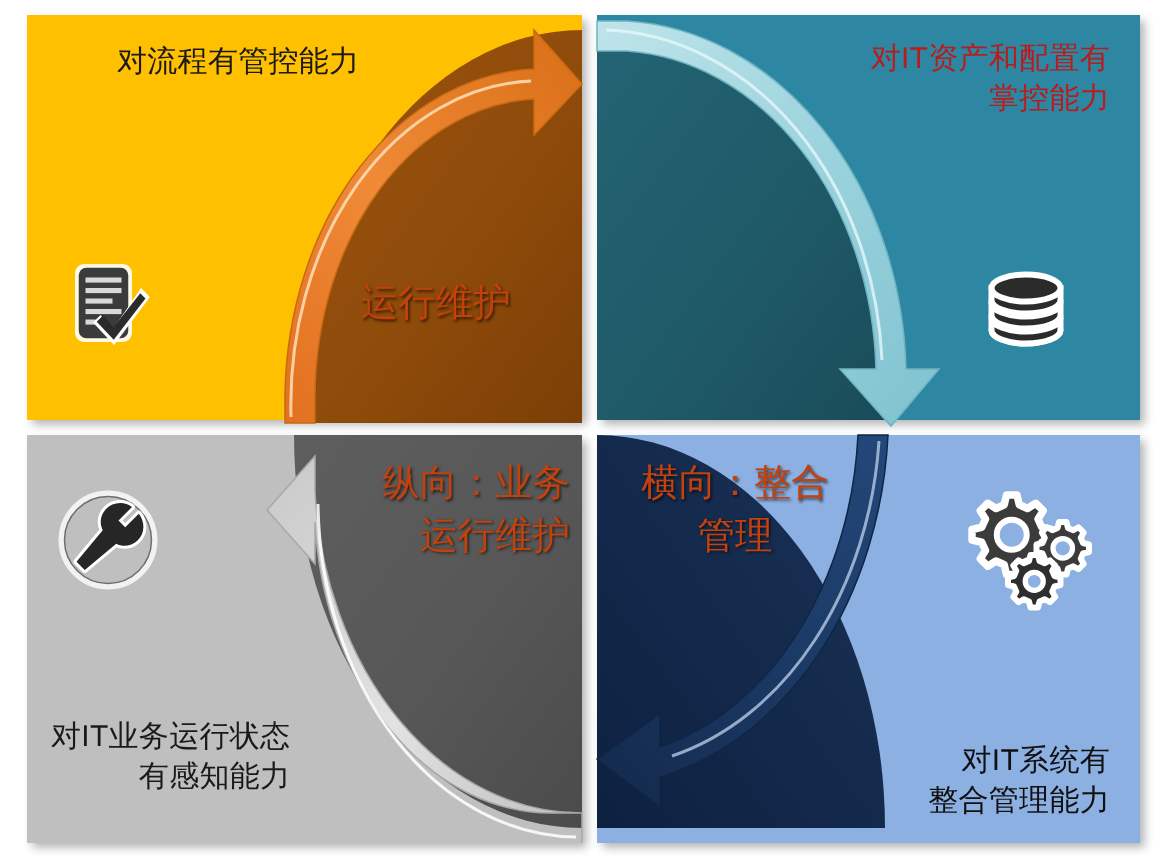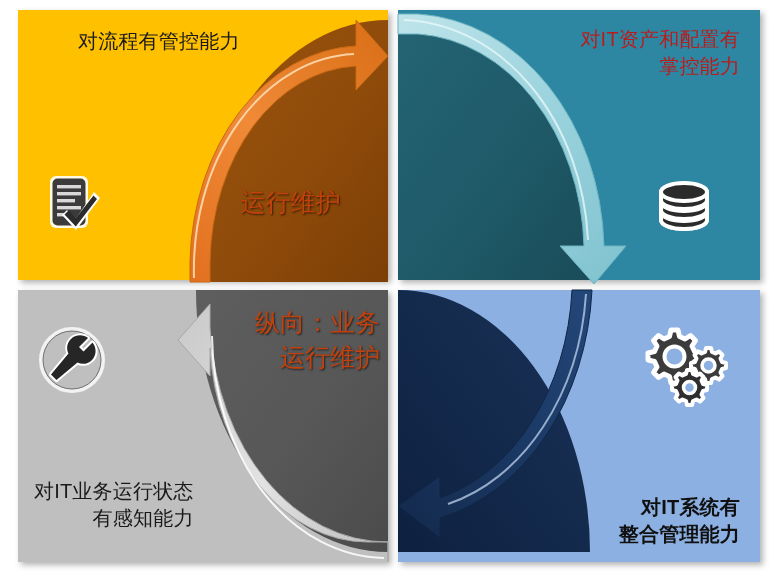--- a/index.html
+++ b/index.html
@@ -45,21 +45,21 @@
   .caption {
     position: absolute;
     font-size: 20px;
     line-height: 1.34;
     white-space: pre-line;
     letter-spacing: 0.2px;
   }
   .cap-tl { left: 34px;  top: 28px;  color: #1a1a1a; text-align: left; margin-left: 44px; }
   .cap-tr { left: 440px; top: 26px;  width: 300px; color: #b91c1c; text-align: right; }
   .cap-bl { left: 34px;  top: 478px; color: #1a1a1a; text-align: right; }
-  .cap-br { left: 450px; top: 494px; width: 290px; color: #101010; text-align: right; font-weight: bold; }
+  .cap-br { left: 450px; top: 494px; width: 290px; color: #101010; text-align: right; }
 
   
   .disc-label {
     position: absolute;
     color: #c2410c;
     font-size: 25px;
     line-height: 1.38;
     white-space: pre-line;
     text-shadow: 1px 1px 2px rgba(0,0,0,0.65);
   }
@@ -241,20 +241,22 @@
       <path d="M 2 0 L 2 262 L 194 262 A 192 262 0 0 0 2 0 Z" fill="url(#gradNavyDisc)"></path>
 
       <path d="M 196 0 L 176 0 A 178 230 0 0 1 44 208 L 44 186 L 2 216 L 44 248 L 44 228
                A 198 250 0 0 0 196 0 Z" fill="url(#gradNavyArrow)" stroke="#0F2645" stroke-width="1"></path>
       <path d="M 190 4 A 186 238 0 0 1 52 214" fill="none" stroke="#BFD3EC" stroke-width="2" opacity="0.75"></path>
     </svg>
   </div>
 
   <div class="caption cap-br">对IT系统有
 整合管理能力</div>
+  <div class="disc-label lbl-br">横向：整合
+管理</div>
 
   <div class="icon-slot ico-br">
     <svg width="80" height="80" viewBox="0 0 80 80">
       <g stroke="#ffffff" stroke-width="5" stroke-linejoin="round" fill="#3B3B3B">
         <path d="M 27 10 L 34 10 L 35.5 16.5 L 41 19 L 46.5 15.5 L 51.5 20.5
                  L 48 26 L 50.5 31.5 L 57 33 L 57 40 L 50.5 41.5 L 48 47 L 51.5 52.5
                  L 46.5 57.5 L 41 54 L 35.5 56.5 L 34 63 L 27 63 L 25.5 56.5 L 20 54
                  L 14.5 57.5 L 9.5 52.5 L 13 47 L 10.5 41.5 L 4 40 L 4 33 L 10.5 31.5
                  L 13 26 L 9.5 20.5 L 14.5 15.5 L 20 19 L 25.5 16.5 Z"></path>
       </g>

